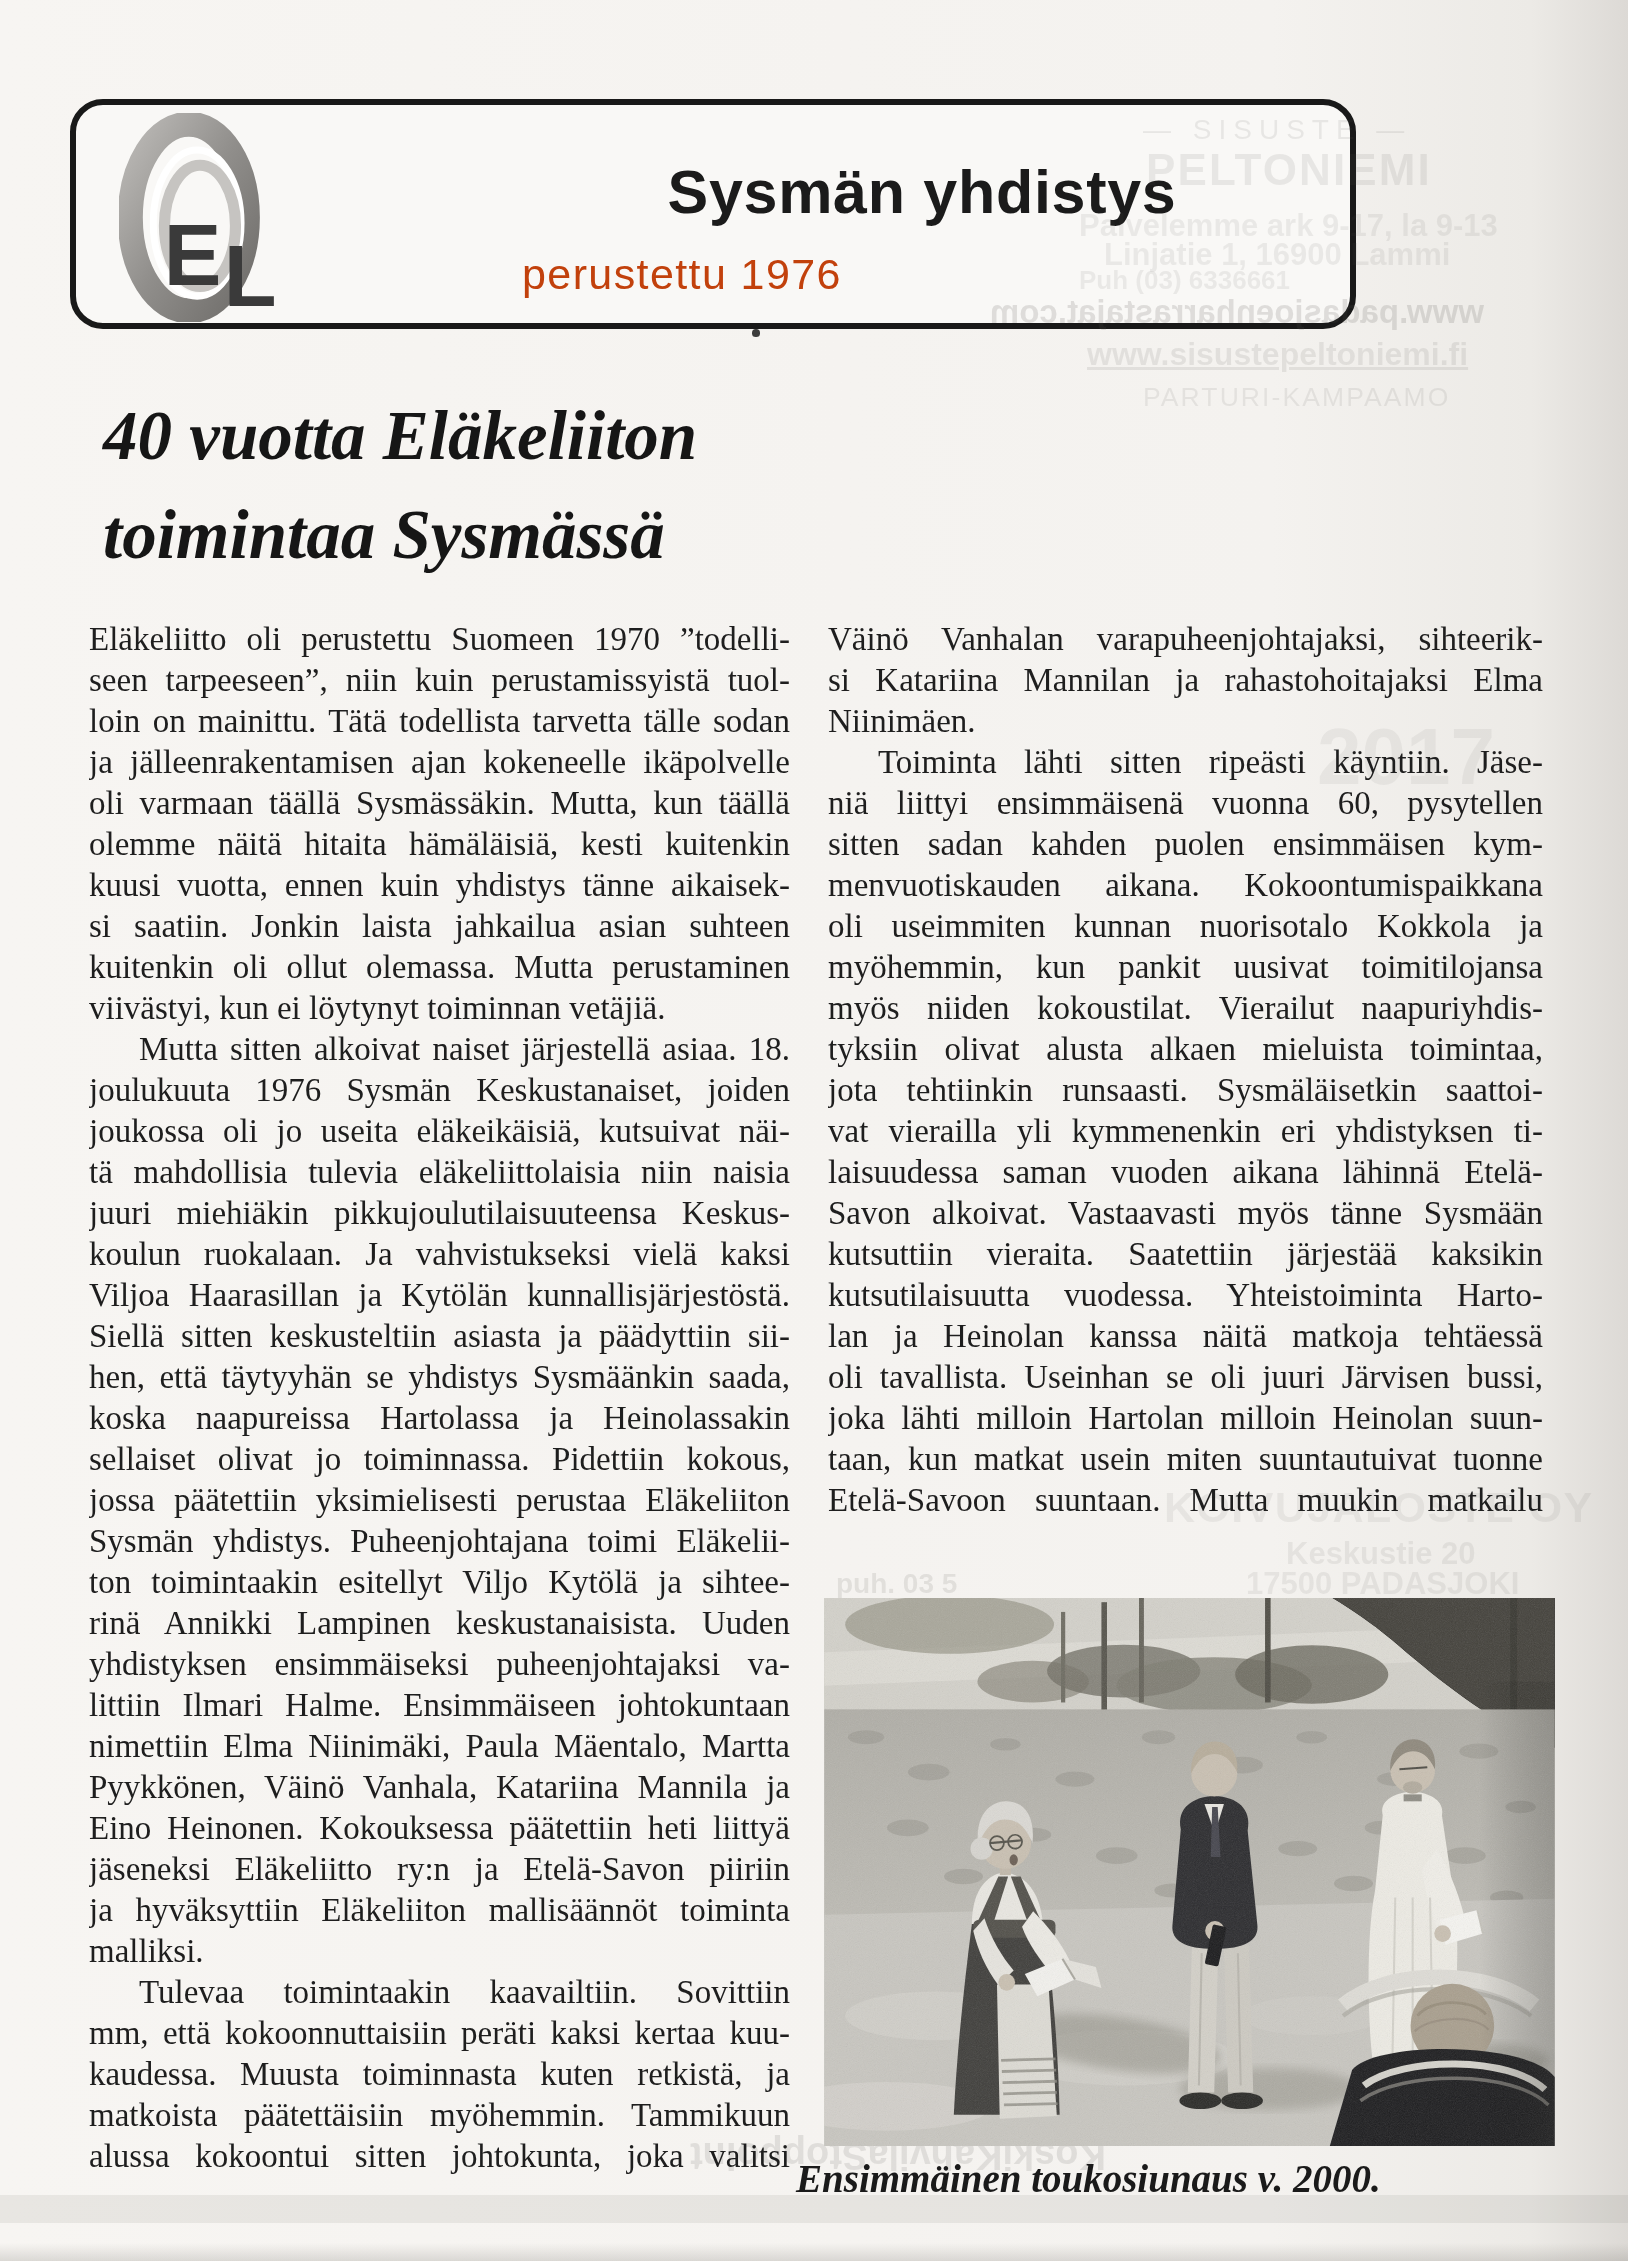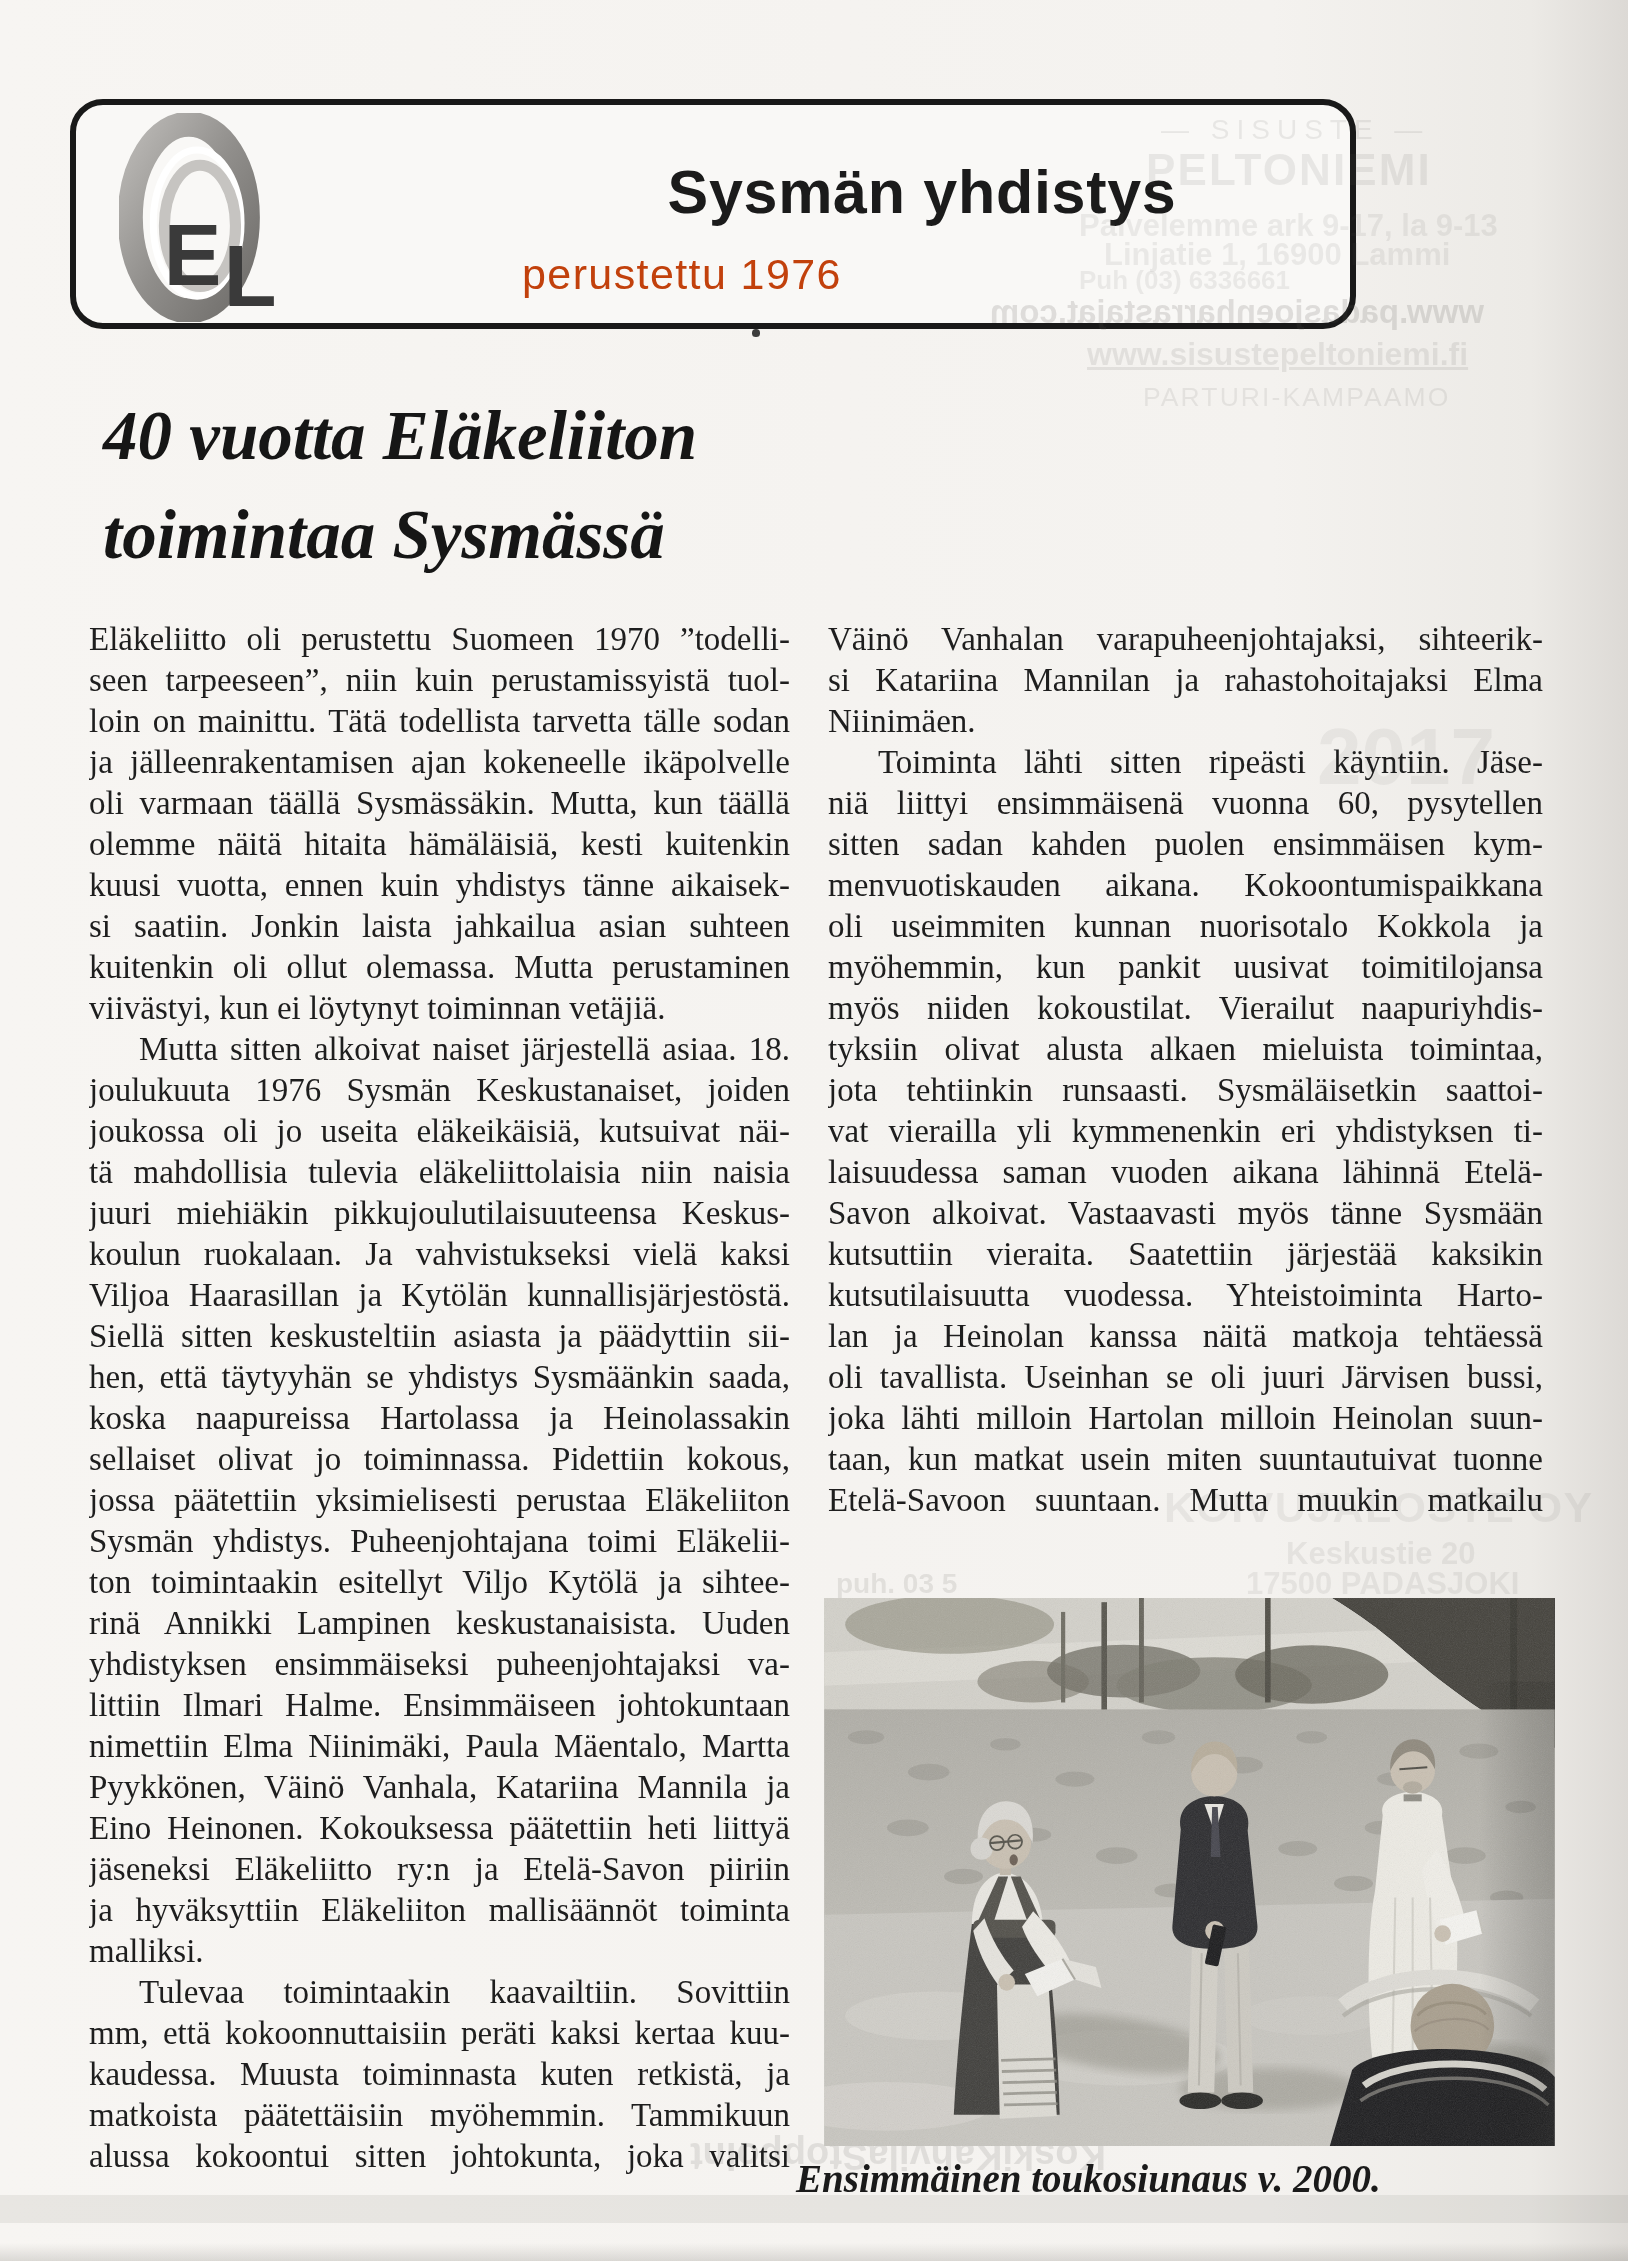--- a/index.html
+++ b/index.html
@@ -19,21 +19,21 @@
     letter-spacing:0.7px;color:#1b1b1b;white-space:nowrap;}
   .h-sub{position:absolute;left:446px;right:28px;top:145px;text-align:left;
     font-family:"Liberation Sans",sans-serif;font-weight:500;font-size:43px;
     letter-spacing:1.4px;color:#c2410c;white-space:nowrap;}
   .dot{position:absolute;left:752px;top:329px;width:7.7px;height:7.7px;border-radius:50%;
     background:#1c1c1c;opacity:.85;}
 
   
   .ghost{position:absolute;font-family:"Liberation Sans",sans-serif;color:#55534f;
     white-space:nowrap;pointer-events:none;}
-  .g-sisuste{left:1143px;top:114px;font-size:28px;letter-spacing:7px;opacity:.10;margin-left:18px;}
+  .g-sisuste{left:1143px;top:114px;font-size:28px;letter-spacing:7px;opacity:.10;}
   .g-pelto{left:1146px;top:145px;font-size:44px;font-weight:700;letter-spacing:2.1px;opacity:.10;}
   .g-hours{left:1079px;top:208px;font-size:31px;font-weight:700;opacity:.09;}
   .g-addr{left:1104px;top:237px;font-size:31px;font-weight:700;opacity:.09;}
   .g-phone{left:1079px;top:265px;font-size:26px;font-weight:700;opacity:.09;}
   .g-mirror{left:990px;top:293px;font-size:33px;font-weight:700;opacity:.16;
     transform:scaleX(-1);transform-origin:center;}
   .g-web{left:1087px;top:336px;font-size:32px;font-weight:700;text-decoration:underline;opacity:.11;}
   .g-parturi{left:1123px;top:382px;font-size:26.5px;letter-spacing:2.1px;opacity:.10;margin-left:20px;}
   .g-year{left:1317px;top:711px;font-size:80px;font-weight:700;opacity:.07;}
   .g-koivu{left:1164px;top:1483px;font-size:43px;font-weight:700;letter-spacing:1.4px;opacity:.08;}

